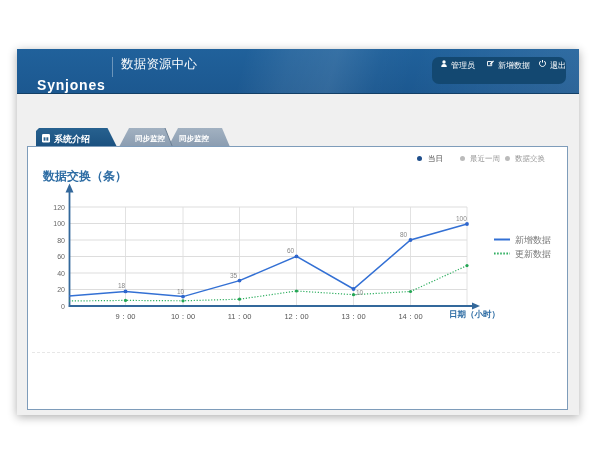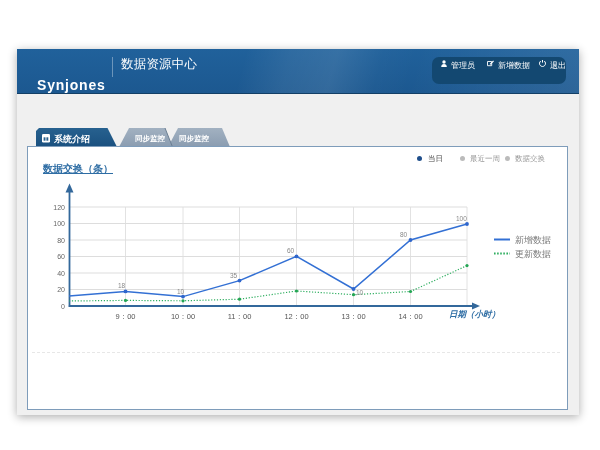--- a/index.html
+++ b/index.html
@@ -30,22 +30,22 @@
   .tabsvg{position:absolute;left:19px;top:79px;}
   
   .panel{position:absolute;left:10px;top:97px;width:539px;height:262px;background:#fff;border:1px solid #7e9cba;}
   
   .ldot{position:absolute;top:9px;width:5px;height:5px;border-radius:3px;}
   .ltx{position:absolute;top:7px;font-size:7.5px;white-space:nowrap;}
   
   .note{position:absolute;left:37px;top:208px;font-size:9px;color:#777;}
   .note b{color:#cc4444;font-weight:normal;}
   .dash{position:absolute;left:4px;top:205px;width:528px;border-top:1px dashed #e7e7e7;}
-  .ylab{position:absolute;left:15px;top:15px;color:#2e6da4;font-size:10px;font-weight:bold;text-decoration:underline;}
-  .xlab{position:absolute;left:421px;top:162px;color:#2e6da4;font-size:8.5px;font-weight:bold;font-style:italic;}
+  .ylab{position:absolute;left:15px;top:21px;color:#2e6da4;font-size:12px;font-weight:bold;}
+  .xlab{position:absolute;left:421px;top:162px;color:#2e6da4;font-size:8.5px;font-weight:bold;}
 </style>
 </head>
 <body>
 <div class="page">
   <div class="hdr">
     <div class="logo1">Synjones</div>
     <div class="hsep"></div>
     <div class="htitle">数据资源中心</div>
     <div class="pill">
       <svg style="left:9px;top:3px" width="6" height="7" viewBox="0 0 6 7">

